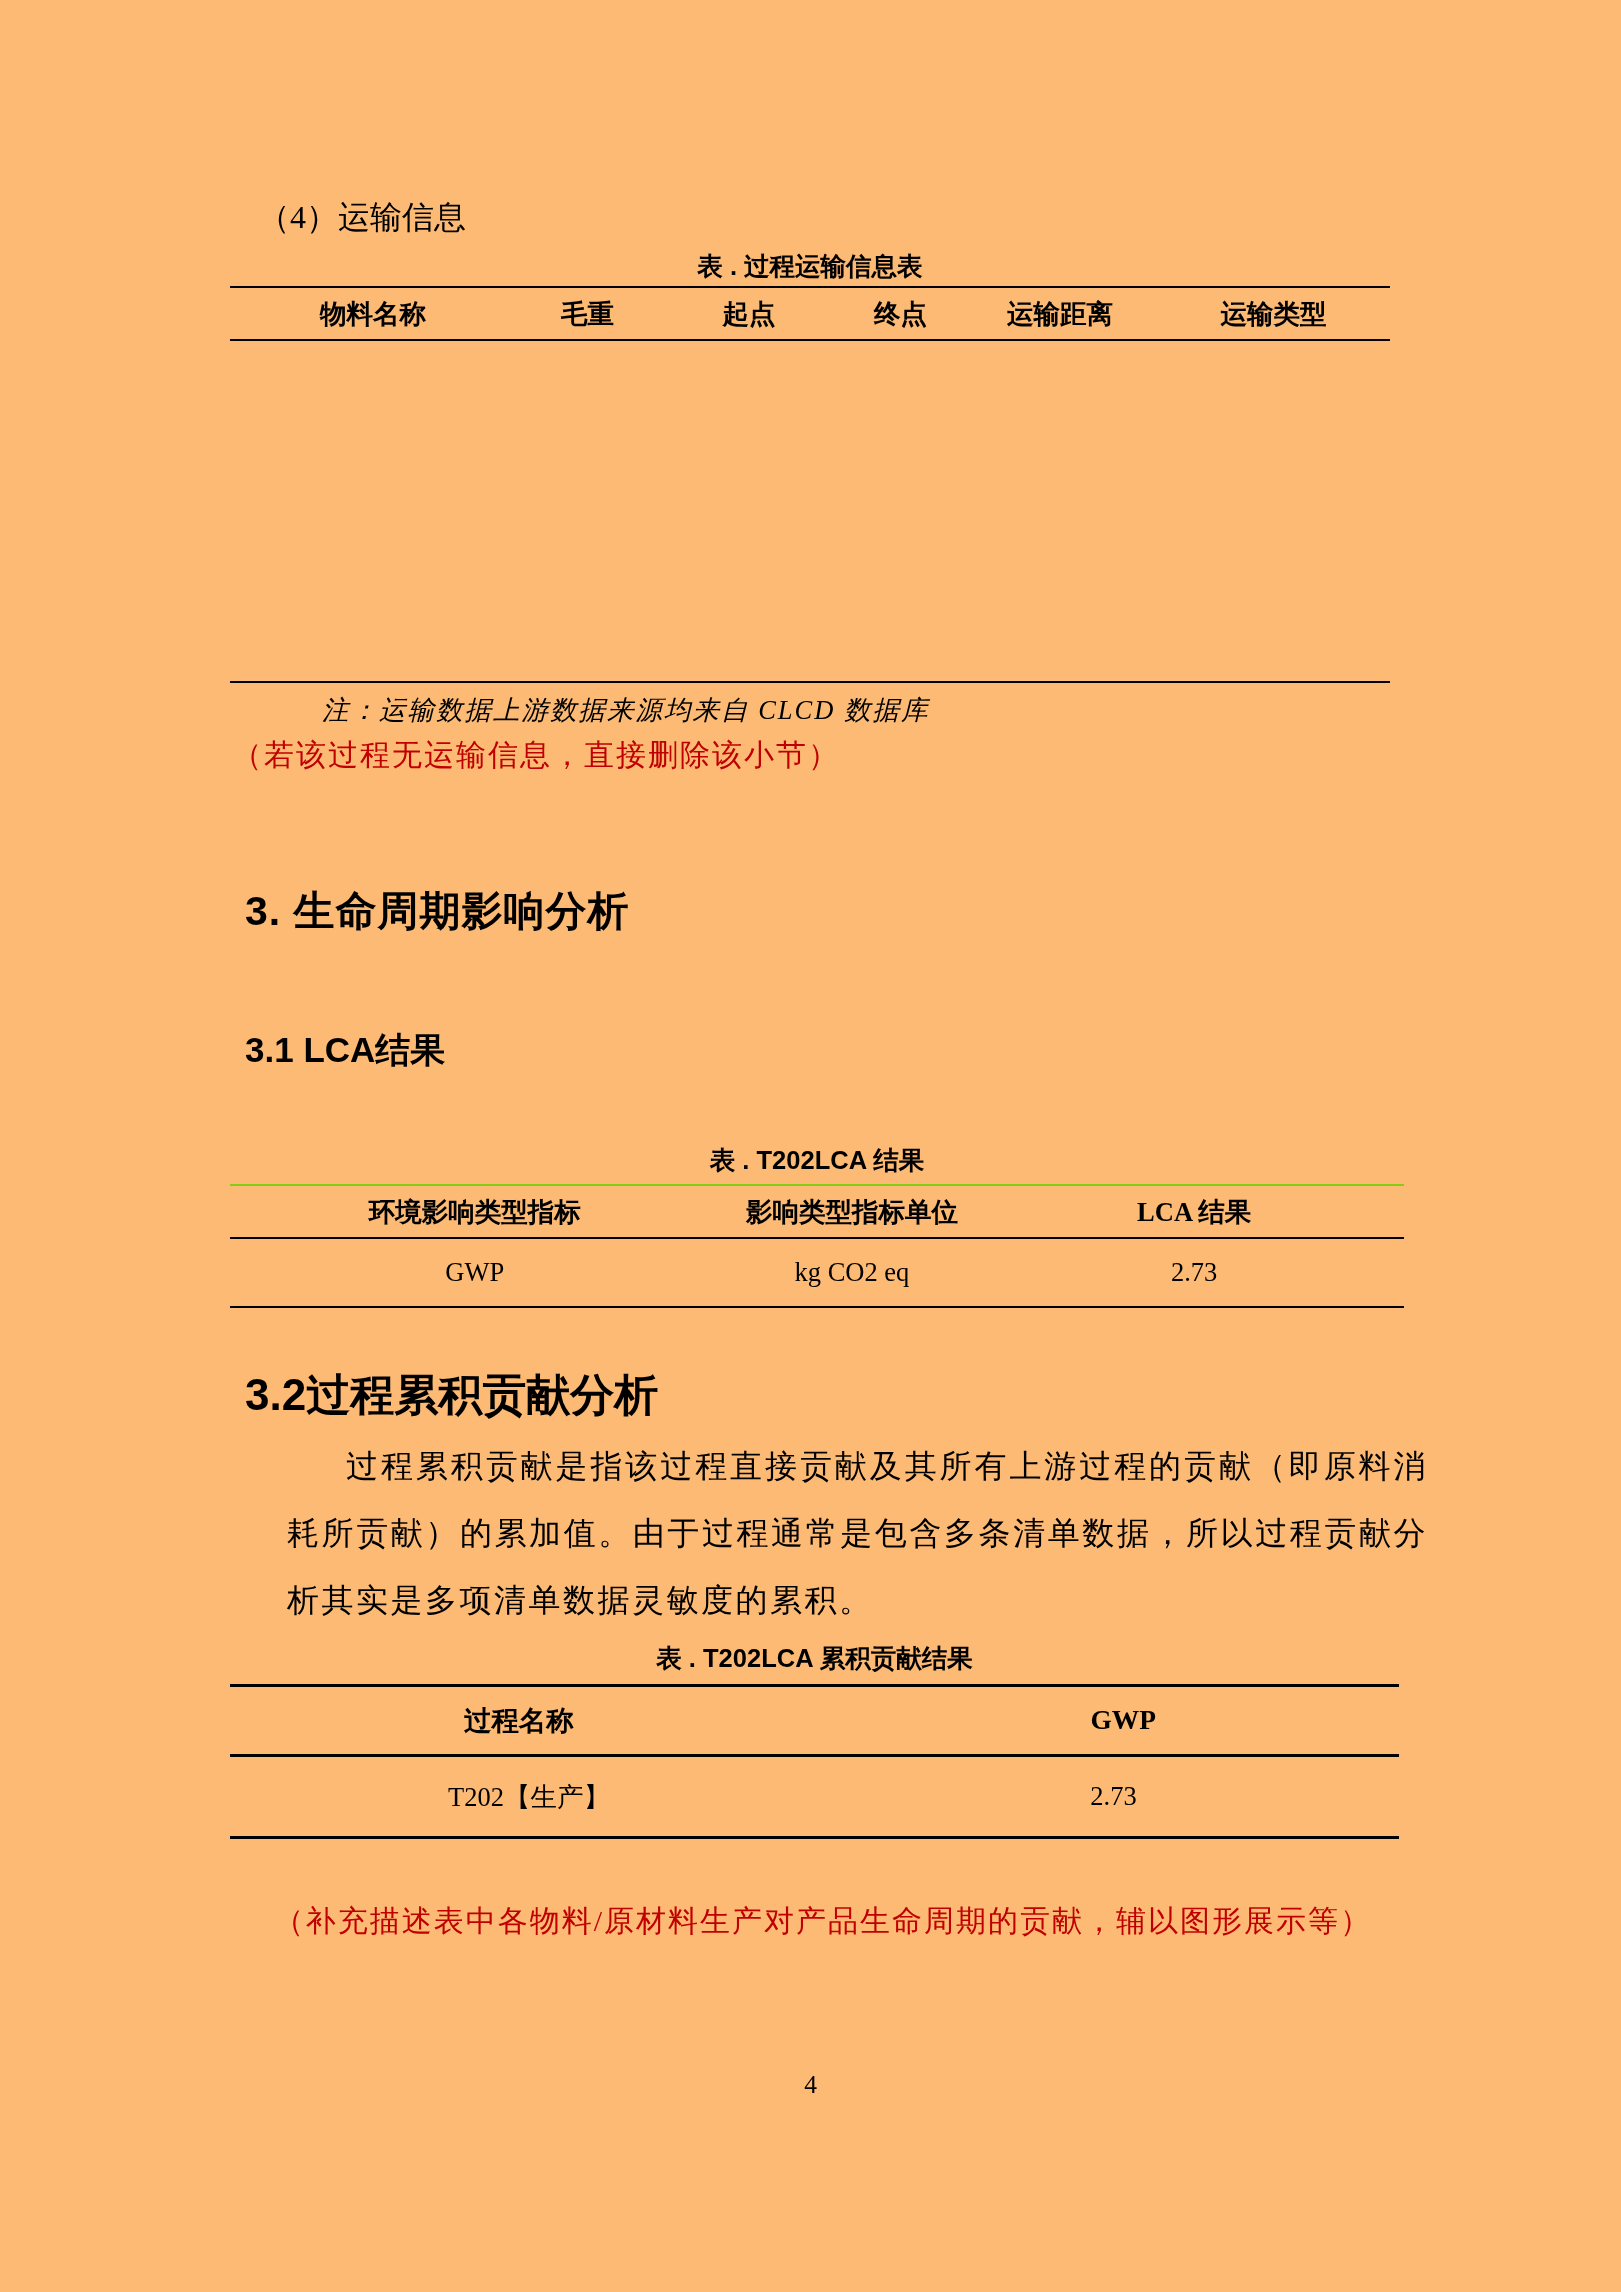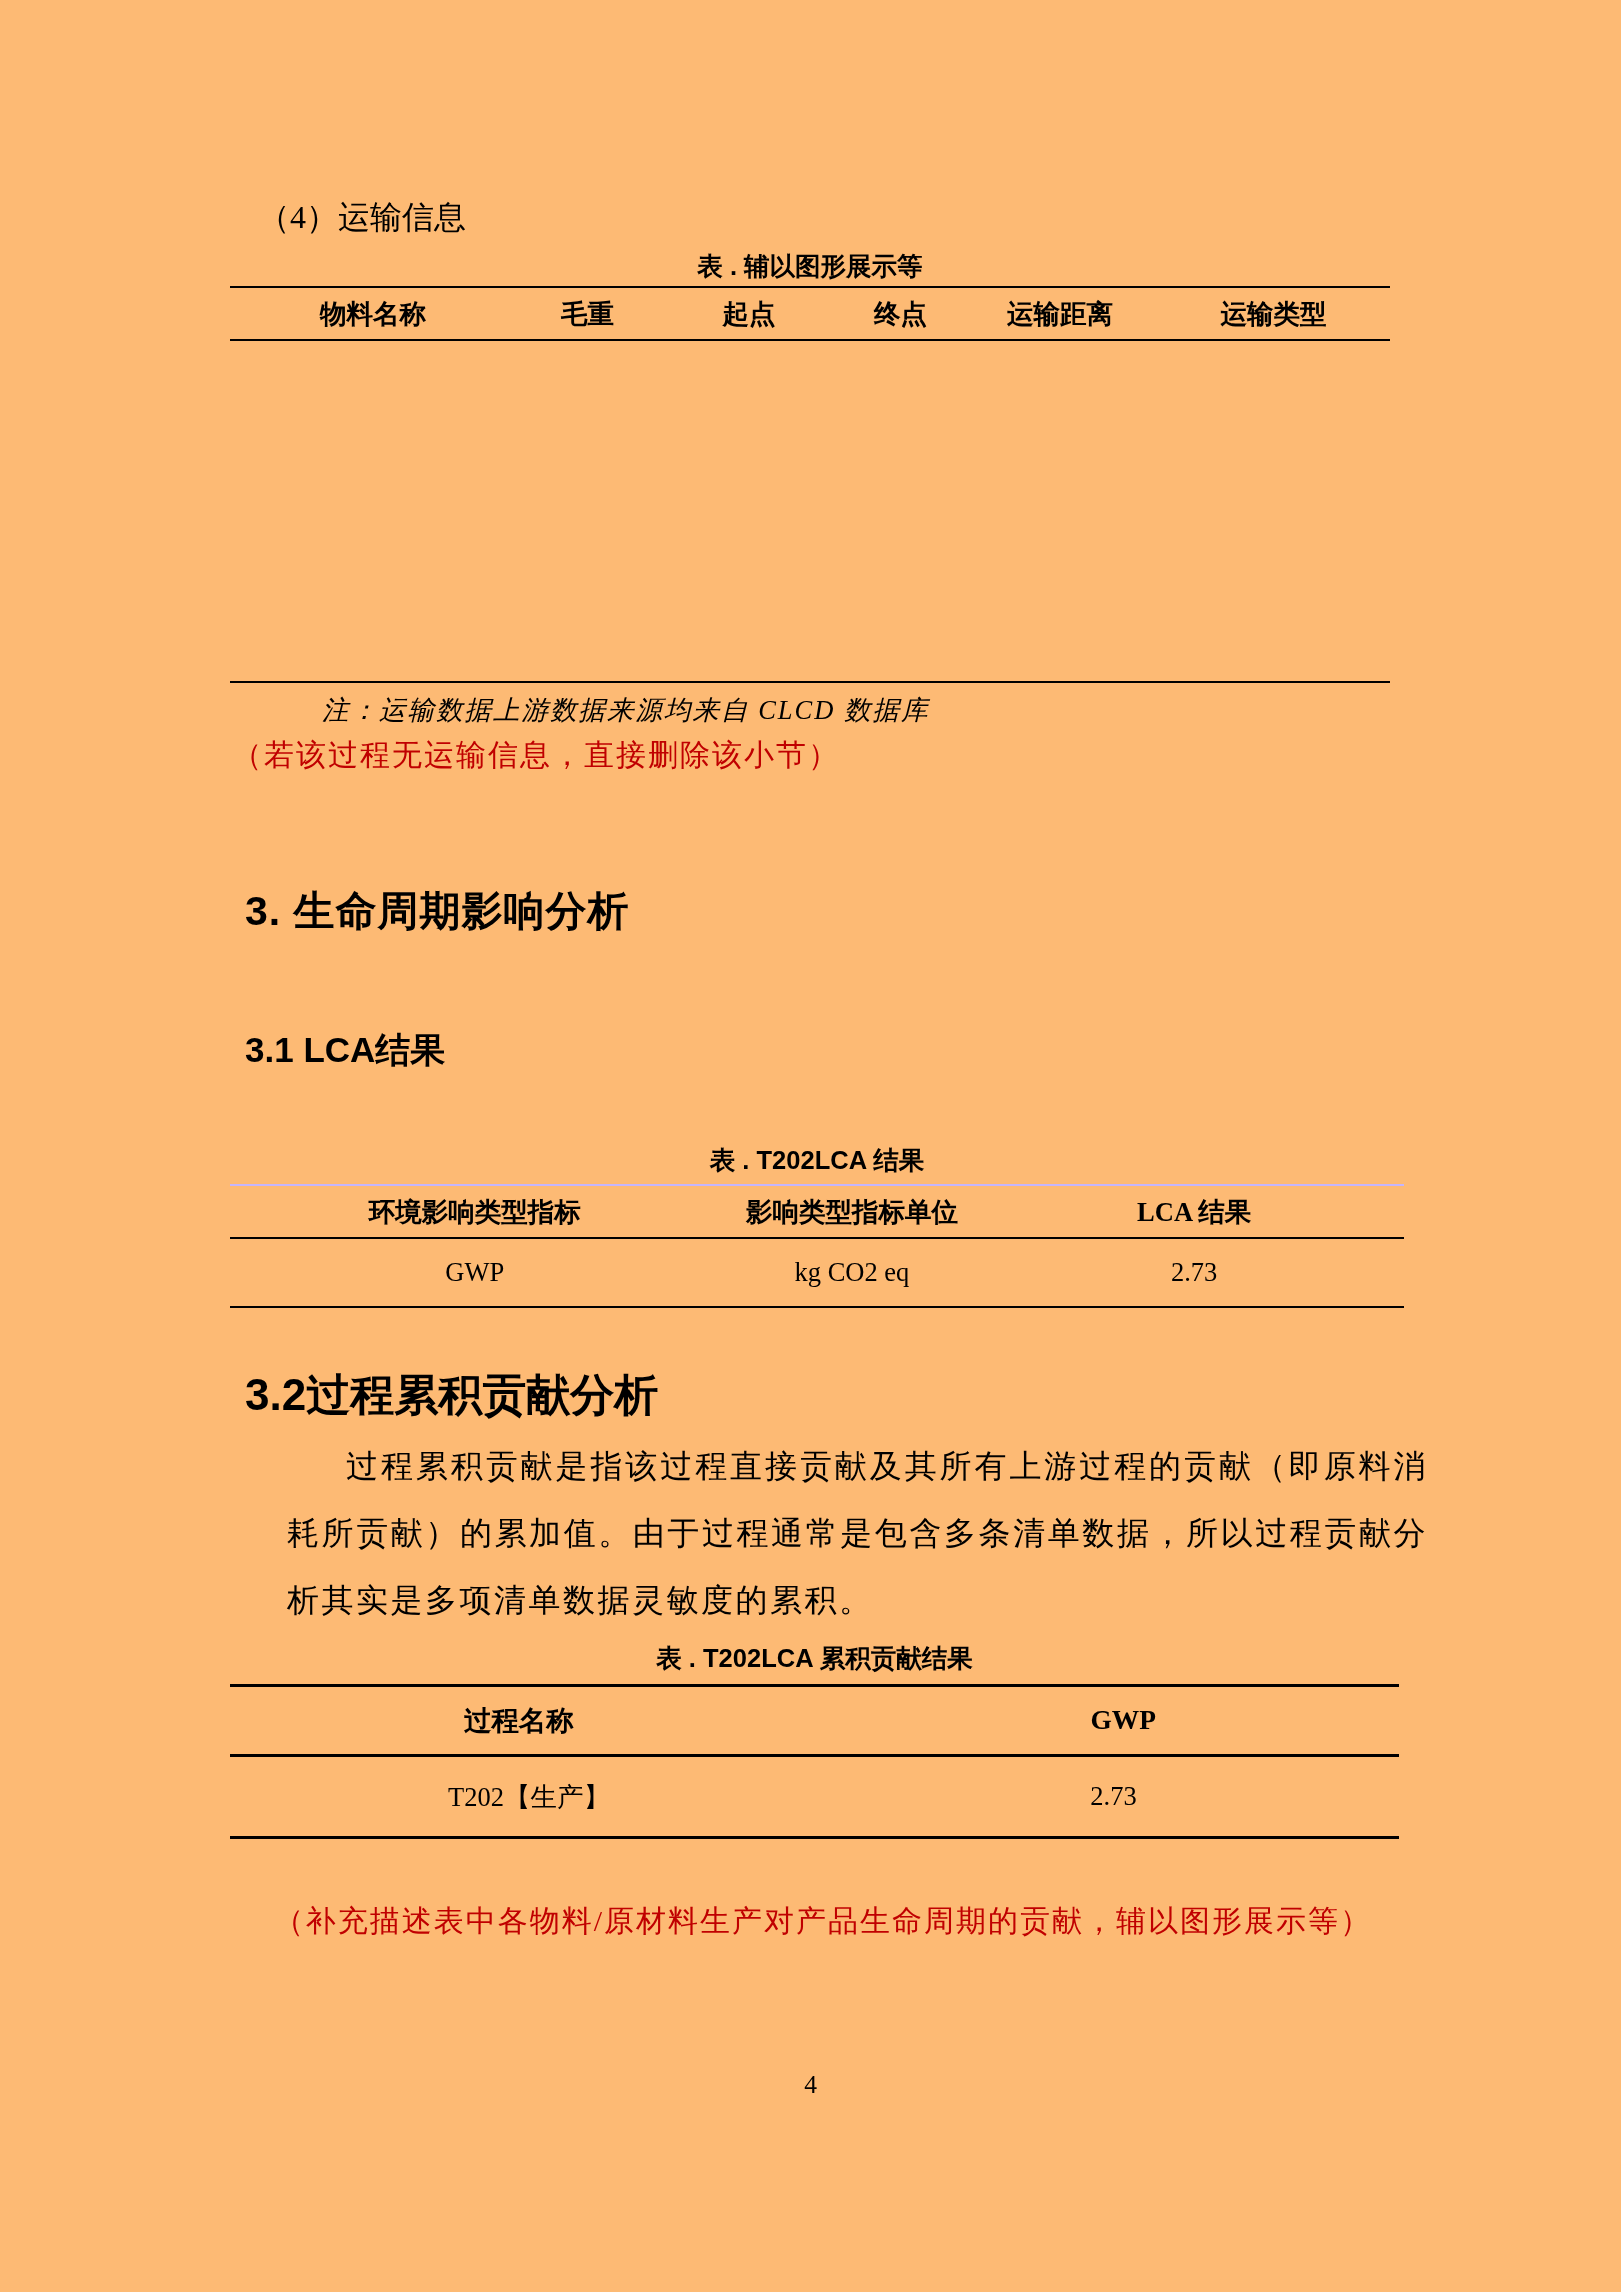--- a/index.html
+++ b/index.html
@@ -54,21 +54,21 @@
   .p2{
     left:243px;top:1433px;width:1141px;
     font-size:32px;line-height:67px;
     text-indent:59px;text-align:justify;
     white-space:normal;letter-spacing:2.5px;margin-left:44px;
   }
   .pageno{left:0;top:2070px;width:1621px;text-align:center;font-size:25.5px;}
   
   .tbl{position:absolute;box-sizing:border-box;}
   .t1{left:230px;top:286px;width:1160px;border-top:2px solid #000;border-bottom:2px solid #000;}
-  .t2{left:230px;top:1184px;width:1174px;border-top:2px solid #c4b5fd;border-bottom:2px solid #000;}
+  .t2{left:230px;top:1184px;width:1174px;border-top:2px solid #84cc16;border-bottom:2px solid #000;}
   .t3{left:230px;top:1684px;width:1169px;border-top:3.9px solid #000;border-bottom:3.9px solid #000;}
   .trow{display:flex;align-items:center;}
   .t1 .head{height:51px;border-bottom:2px solid #000;}
   .t1 .body-empty{height:340px;}
   .t2 .head{height:51px;border-bottom:2px solid #000;}
   .t2 .drow{height:67px;}
   .t3 .head{height:67px;border-bottom:3.9px solid #000;gap:40px;}
   .t3 .drow{height:79px;}
   .tc{
     display:flex;align-items:center;justify-content:center;
@@ -78,21 +78,21 @@
   .td{font-size:26.5px;}
   .t3 .th{font-size:27.4px;}
 </style>
 </head>
 <body>
 
 <div class="page">
 
   <div class="abs h-item">（4）运输信息</div>
 
-  <div class="caption cap1">表 . 辅以图形展示等</div>
+  <div class="caption cap1">表 . 过程运输信息表</div>
 
   <div class="tbl t1">
     <div class="trow head">
       <div class="tc th" style="width:286px">物料名称</div>
       <div class="tc th" style="width:143px">毛重</div>
       <div class="tc th" style="width:180px">起点</div>
       <div class="tc th" style="width:123px">终点</div>
       <div class="tc th" style="width:196px">运输距离</div>
       <div class="tc th" style="width:231px">运输类型</div>
     </div>

